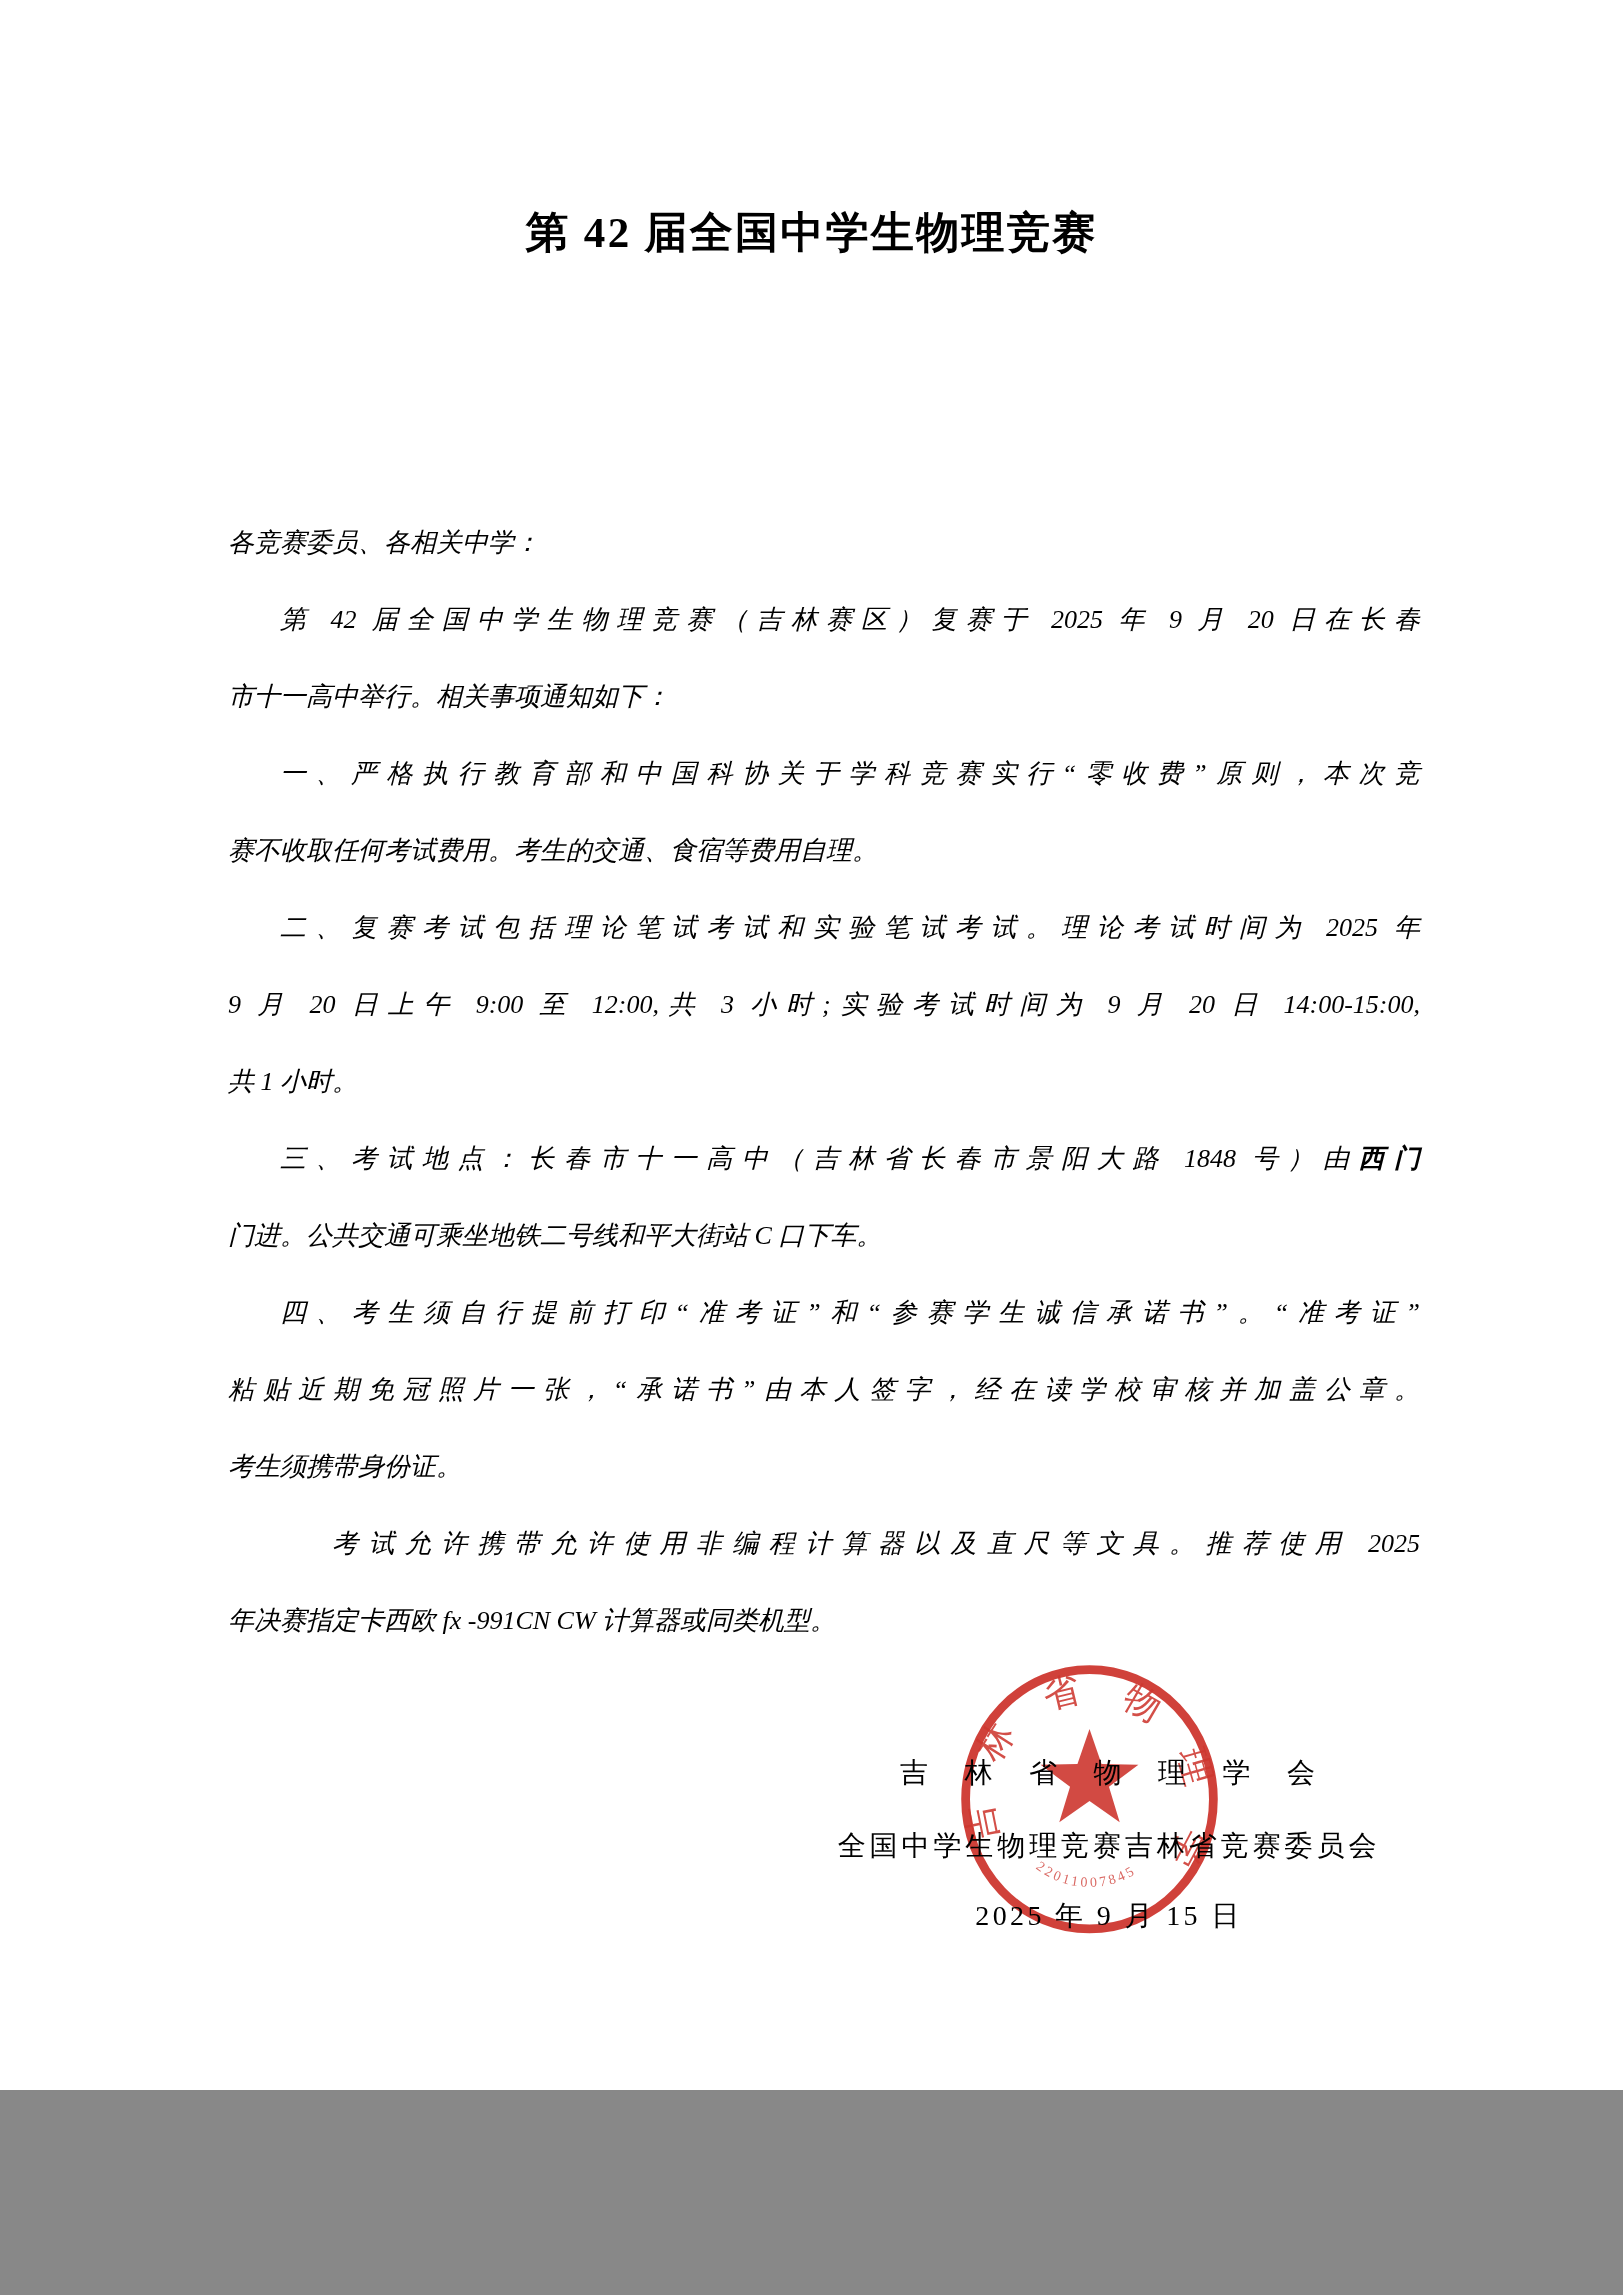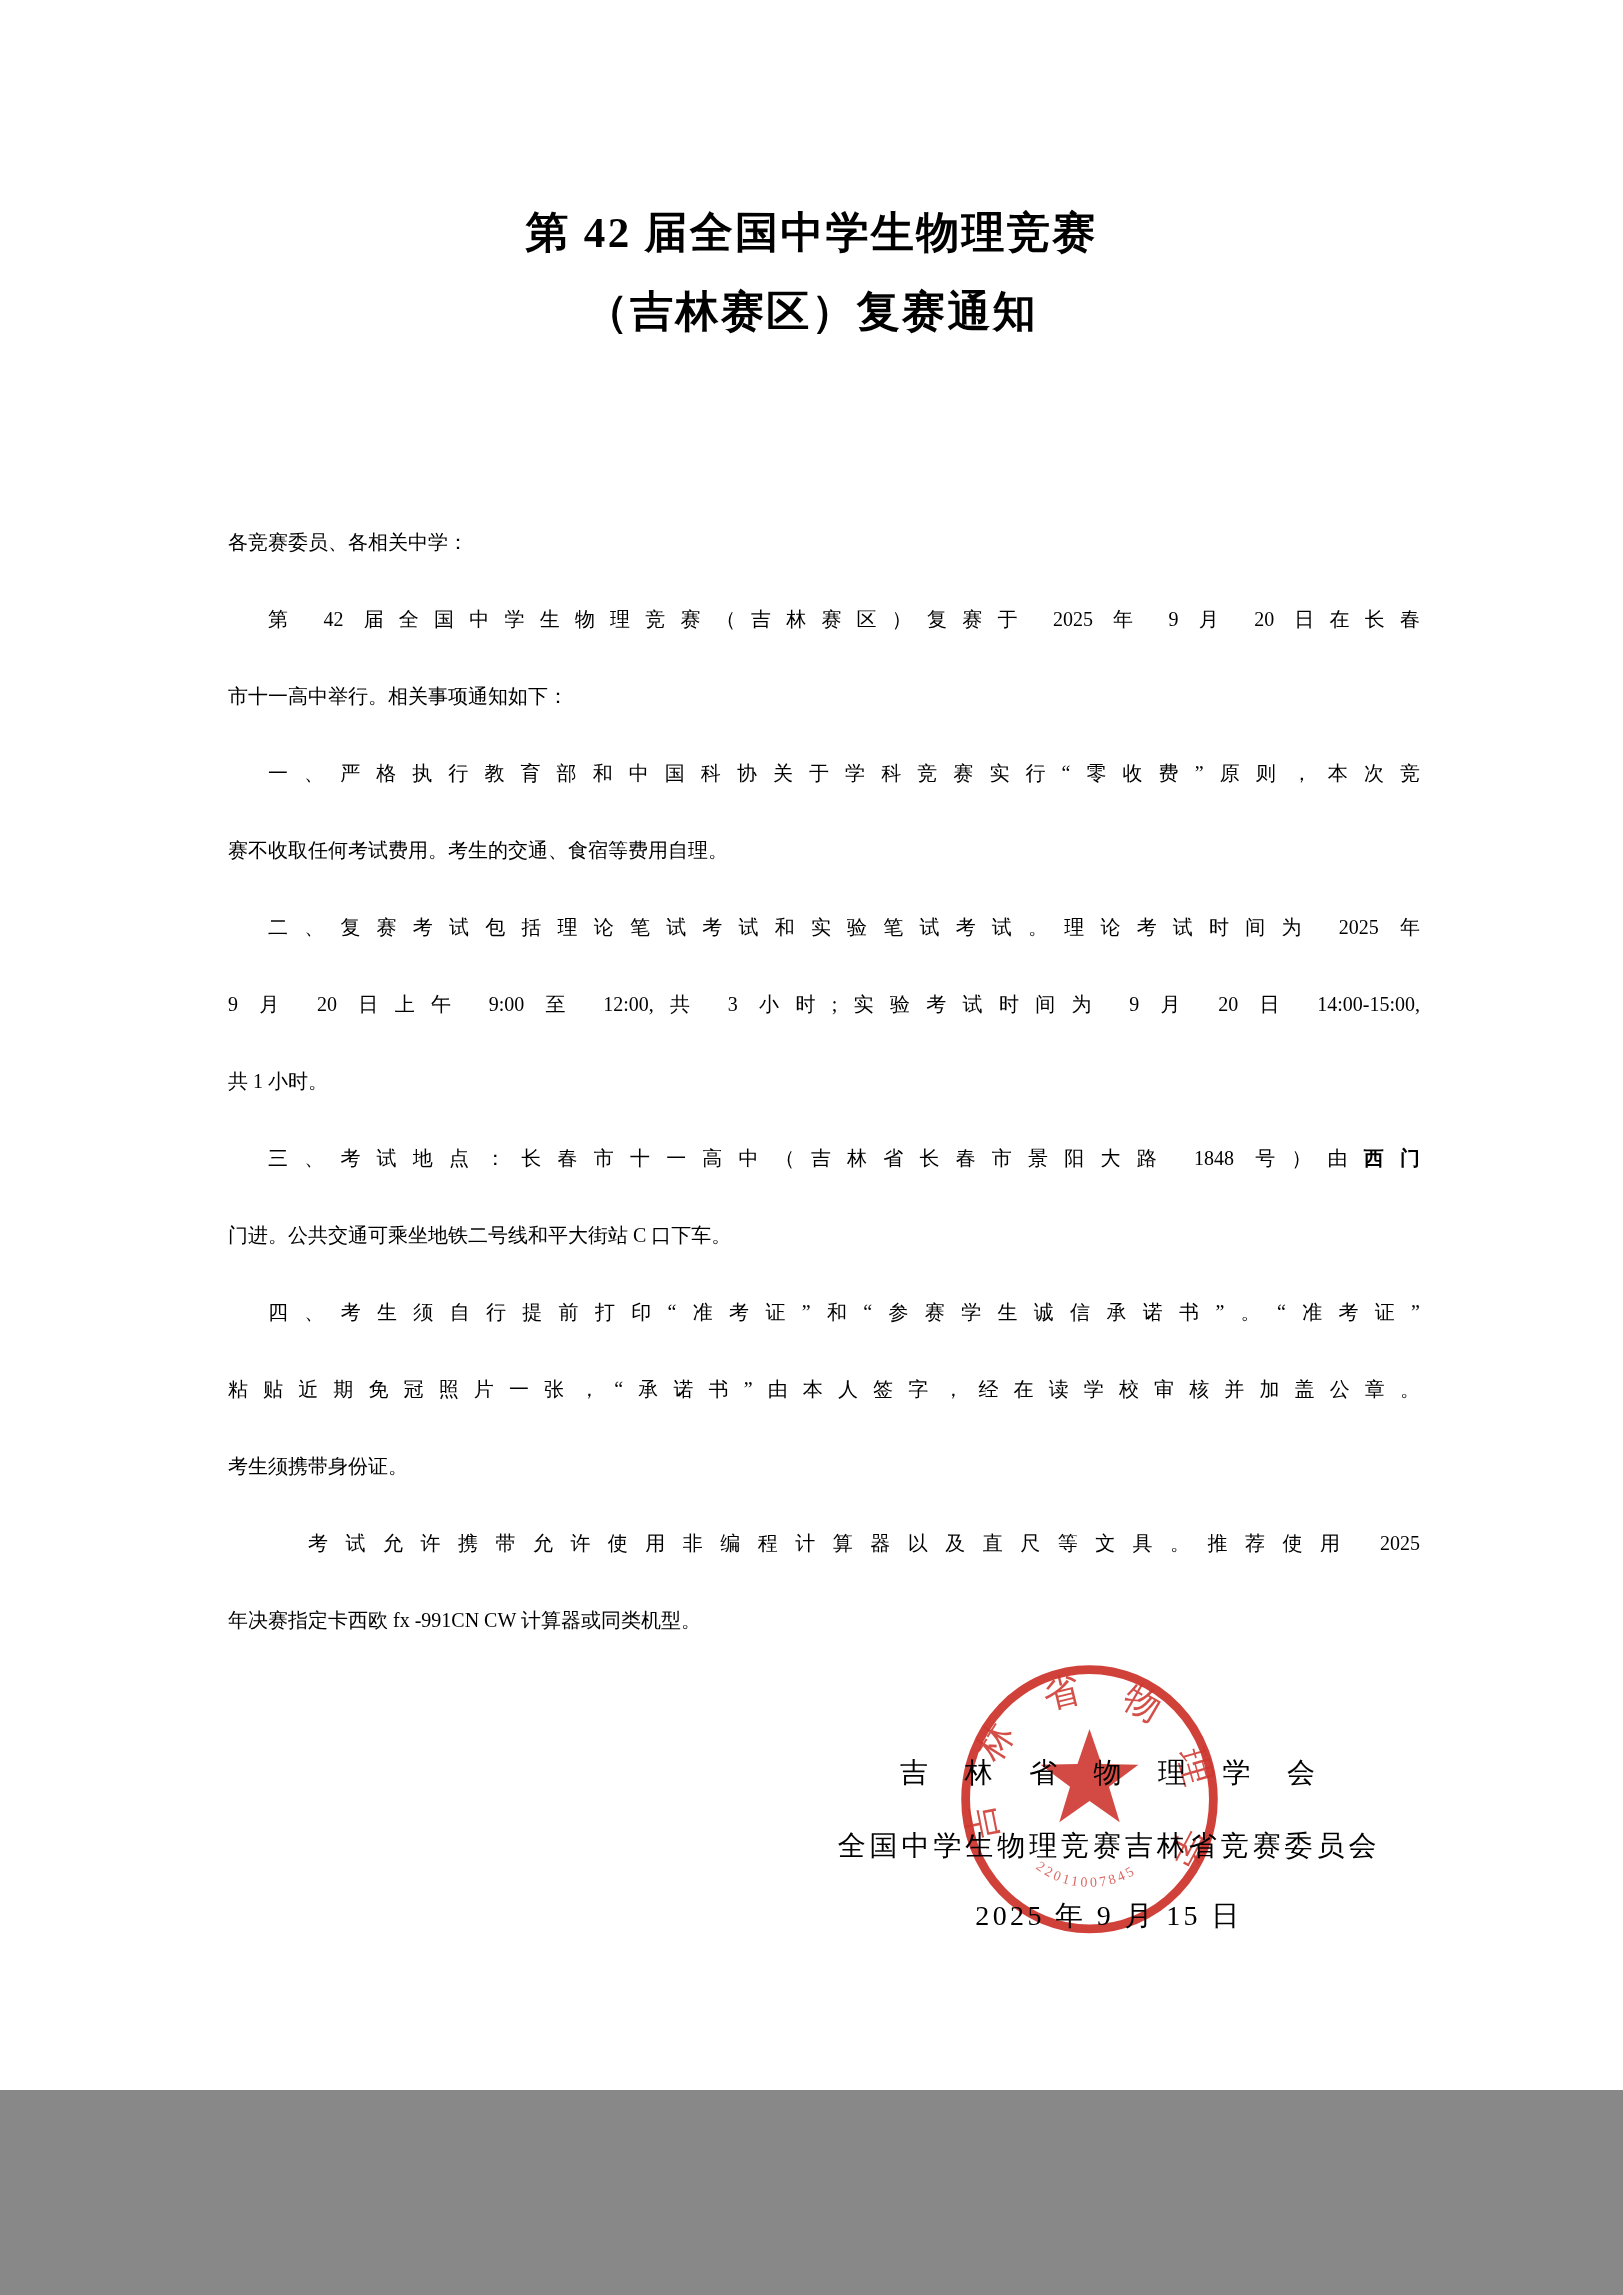--- a/index.html
+++ b/index.html
@@ -21,22 +21,23 @@
     font-size: 43px;
     font-weight: 700;
     letter-spacing: 2.3px;
   }
   .title-block .title-line { line-height: 79px; }
   .doc-body {
     position: absolute;
     left: 228px;
     top: 504px;
     width: 1192px;
-    font-size: 20px;
+    font-size: 26px;
     line-height: 77px;
+    font-style: italic;
   }
   .doc-body .line { text-align: justify; }
   .doc-body .line.fill { text-align-last: justify; }
   .doc-body .bold { font-weight: 700; margin-top: 16px; }
   .sig-org {
     position: absolute;
     left: 900px;
     top: 1756px;
     width: 415px;
     display: flex;
@@ -79,21 +80,20 @@
   }
   .stamp text { font-family: "Liberation Serif", "DejaVu Serif", serif; }
 </style>
 </head>
 <body>
 
 <div class="page">
 
   <div class="title-block">
     <div class="title-line">第 42 届全国中学生物理竞赛</div>
-    <div class="title-line">（吉林赛区）复赛通知</div>
   </div>
 
   <div class="doc-body">
       <div class="line"><span>各竞赛委员、各相关中学：</span></div>
       <div class="line fill" style="text-indent: 2em;"><span>第 42 届全国中学生物理竞赛（吉林赛区）复赛于 2025 年 9 月 20 日在长春</span></div>
       <div class="line"><span>市十一高中举行。相关事项通知如下：</span></div>
       <div class="line fill" style="text-indent: 2em;"><span>一、严格执行教育部和中国科协关于学科竞赛实行“零收费”原则，本次竞</span></div>
       <div class="line"><span>赛不收取任何考试费用。考生的交通、食宿等费用自理。</span></div>
       <div class="line fill" style="text-indent: 2em;"><span>二、复赛考试包括理论笔试考试和实验笔试考试。理论考试时间为 2025 年</span></div>
       <div class="line fill"><span>9 月 20 日上午 9:00 至 12:00,共 3 小时;实验考试时间为 9 月 20 日 14:00-15:00,</span></div>

